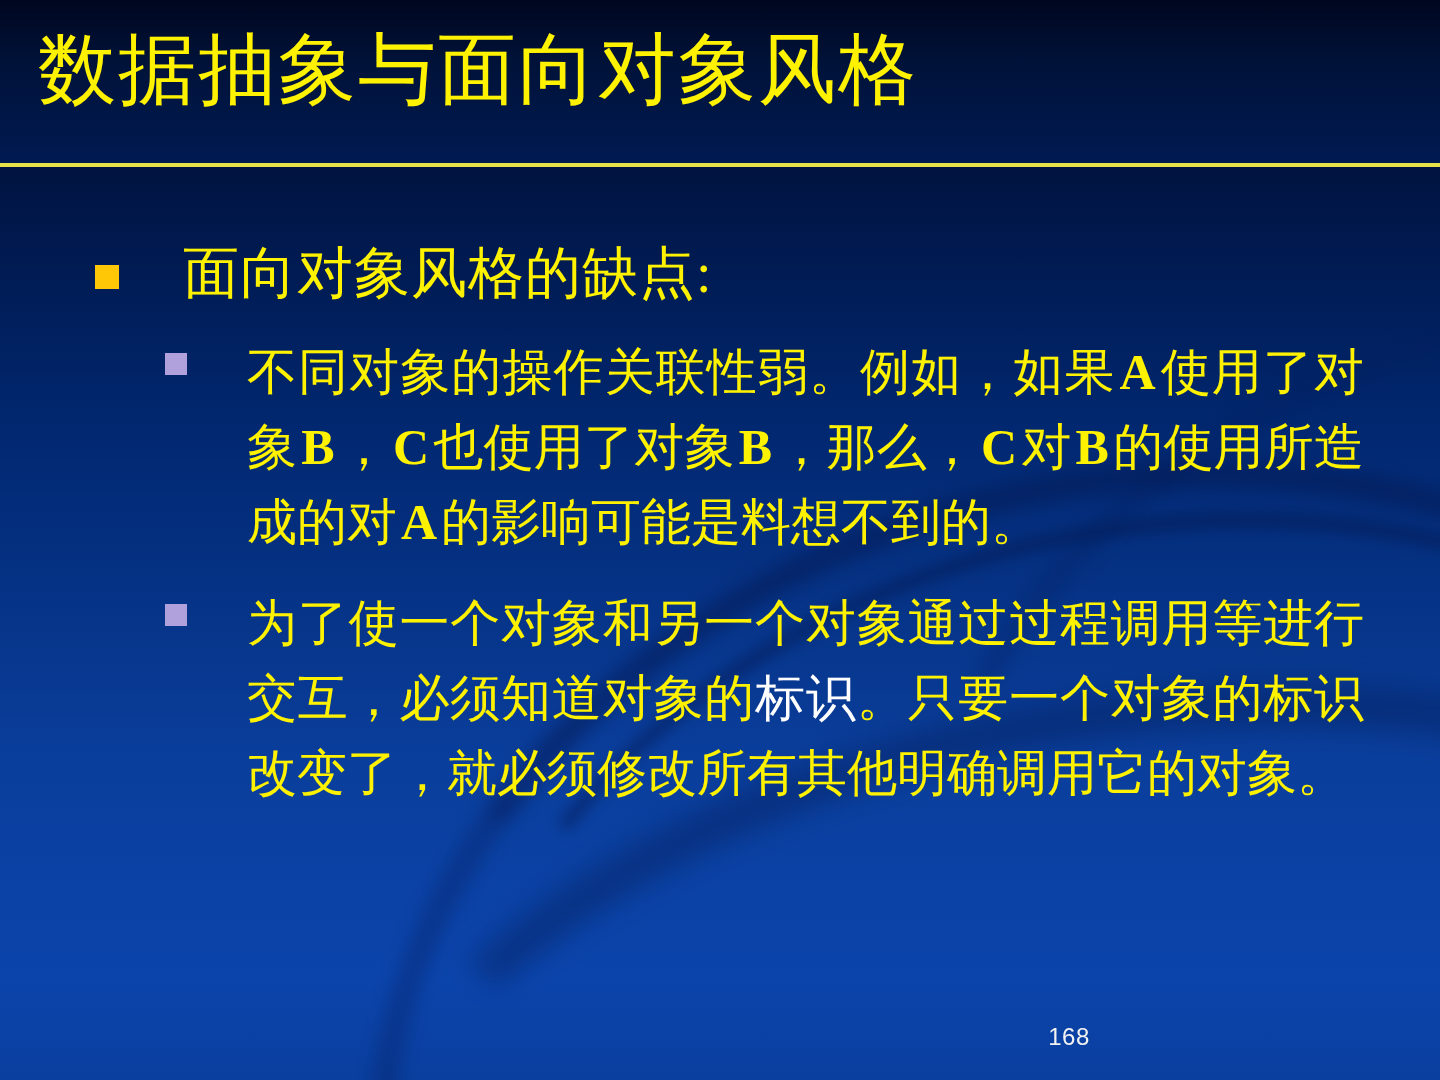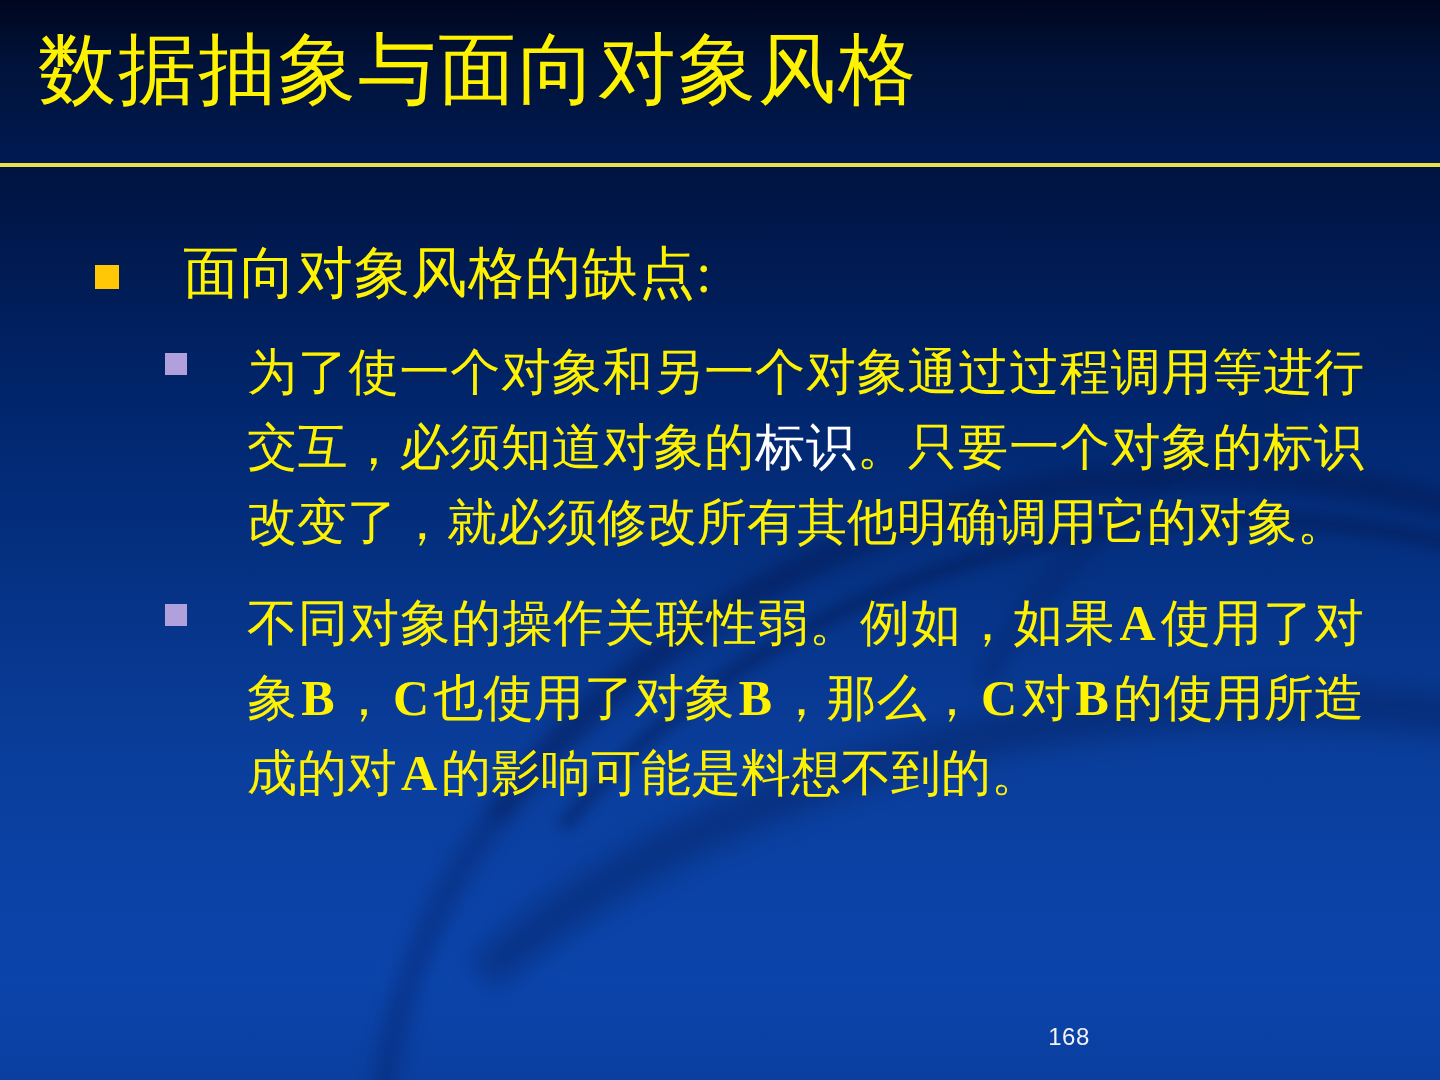--- a/index.html
+++ b/index.html
@@ -210,25 +210,25 @@
 
   <div id="body">
 
     <div class="bullet-l1">
       <span class="marker"></span>
       <span class="text">面向对象风格的缺点:</span>
     </div>
 
     <div class="bullet-l2">
       <span class="marker"></span>
+      <span class="text"><span>不同对象的操作关联性弱。例如，如果</span><span class="latin">A</span><span>使用了对象</span><span class="latin">B</span><span>，</span><span class="latin">C</span><span>也使用了对象</span><span class="latin">B</span><span>，那么，</span><span class="latin">C</span><span>对</span><span class="latin">B</span><span>的使用所造成的对</span><span class="latin">A</span><span>的影响可能是料想不到的。</span></span>
+    </div>
+
+    <div class="bullet-l2">
+      <span class="marker"></span>
       <span class="text"><span>为了使一个对象和另一个对象通过过程调用等进行交互，必须知道对象的</span><span class="emph-white">标识</span><span>。只要一个对象的标识改变了，就必须修改所有其他明确调用它的对象。</span></span>
     </div>
 
-    <div class="bullet-l2">
-      <span class="marker"></span>
-      <span class="text"><span>不同对象的操作关联性弱。例如，如果</span><span class="latin">A</span><span>使用了对象</span><span class="latin">B</span><span>，</span><span class="latin">C</span><span>也使用了对象</span><span class="latin">B</span><span>，那么，</span><span class="latin">C</span><span>对</span><span class="latin">B</span><span>的使用所造成的对</span><span class="latin">A</span><span>的影响可能是料想不到的。</span></span>
-    </div>
-
   </div>
 
   <div id="page-number">168</div>
 
 </div>
 
 </body></html>

